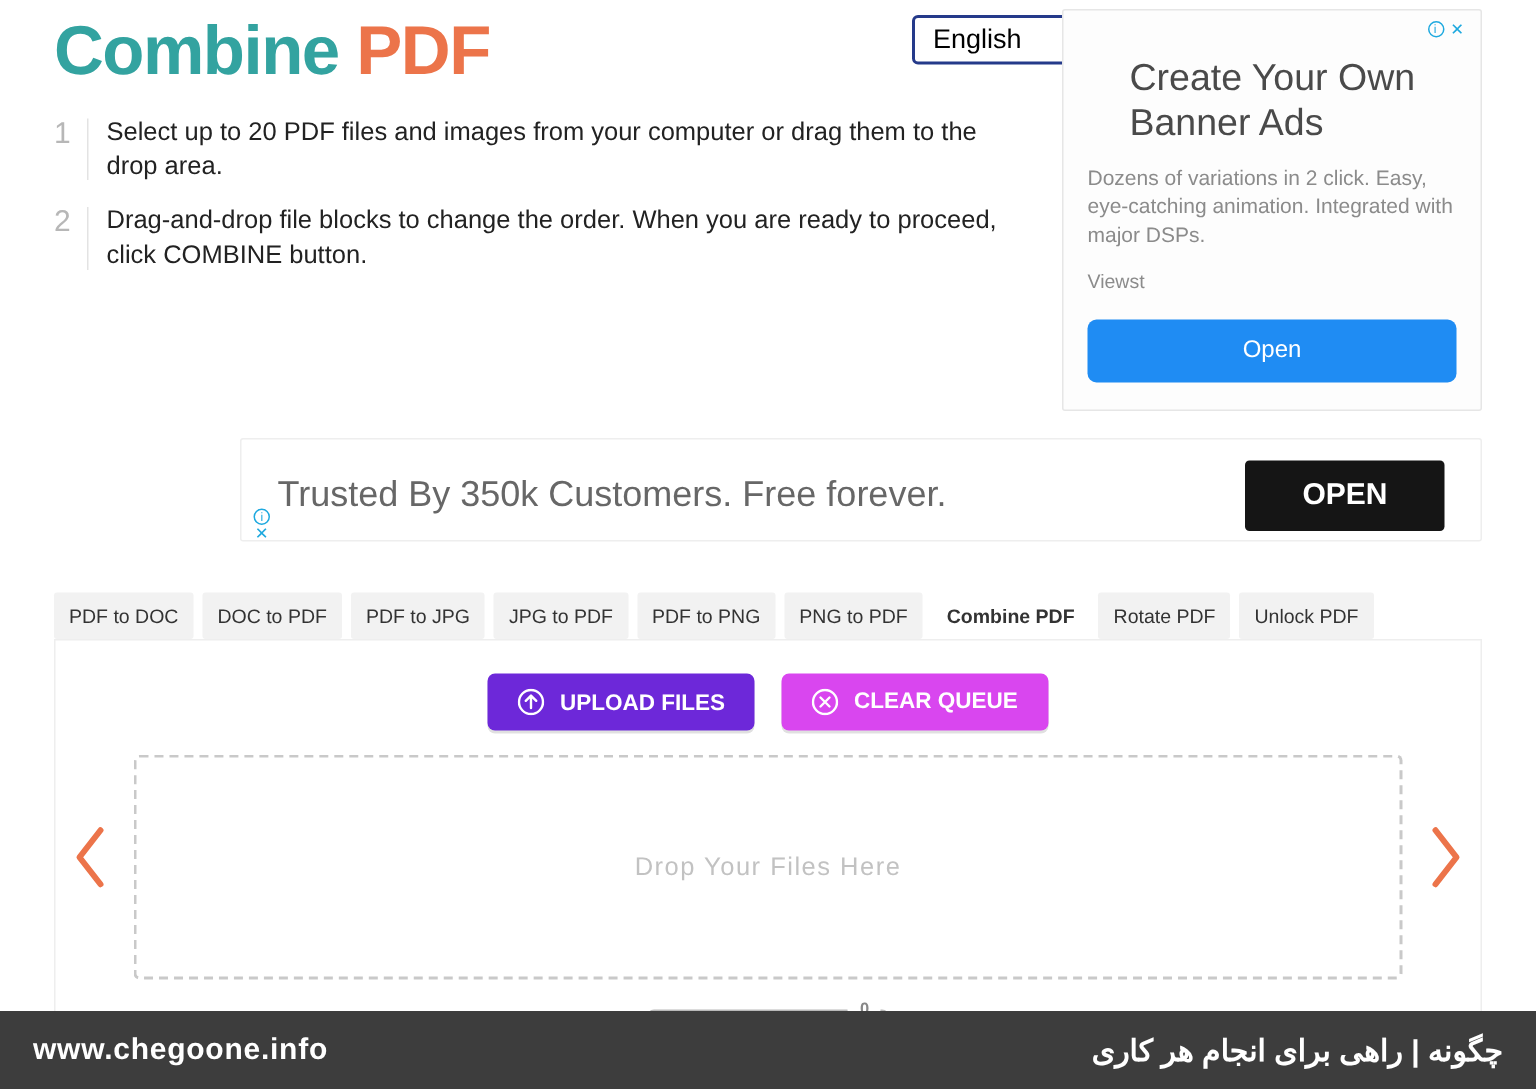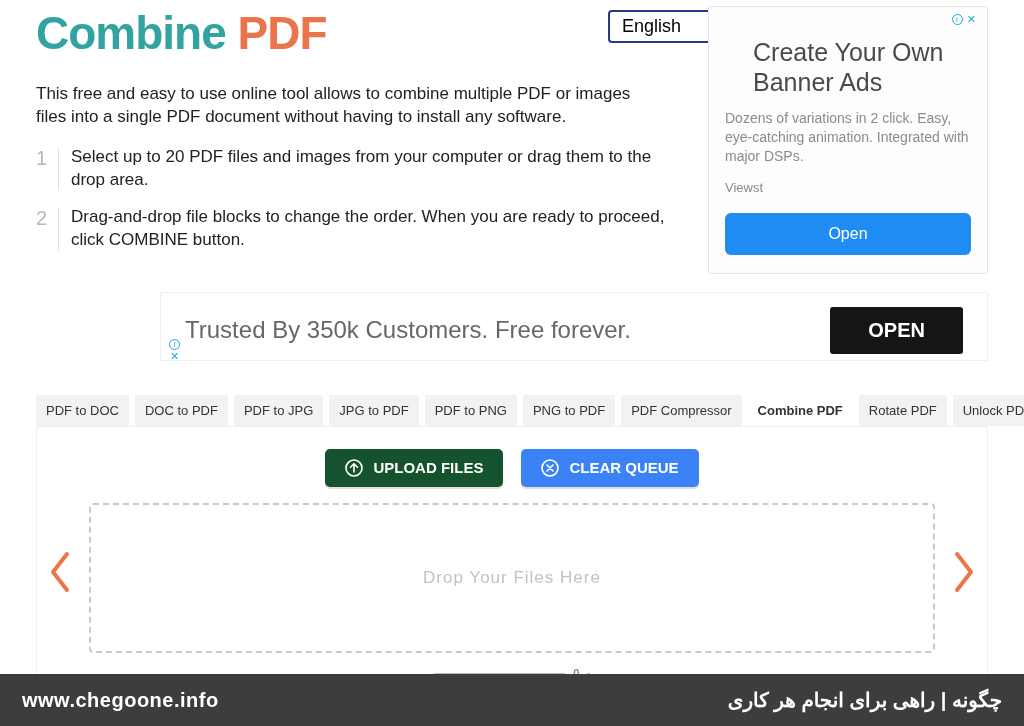--- a/index.html
+++ b/index.html
@@ -46,22 +46,22 @@
   
   .tabs { margin: 34px 36px 0 36px; display: flex; gap: 6px; font-size: 13px; color: #333; }
   .tab { background: #f2f2f2; padding: 8px 10px; border-radius: 2px; white-space: nowrap; cursor: pointer; }
   .tab.active { background: transparent; font-weight: 700; }
 
   
   .work-outer { margin: 0 36px; border-top: 1px solid #eee; border-left: 1px solid #eee; border-right: 1px solid #eee; position: relative; padding-bottom: 10px; }
   .btn-row { display: flex; justify-content: center; gap: 18px; padding: 22px 0 16px 0; }
   .btn { display: inline-flex; align-items: center; border: none; border-radius: 5px; padding: 10px 20px; font-size: 15px; font-weight: 700; color: #fff; cursor: pointer; box-shadow: 0 2px 0 rgba(0,0,0,.12); }
   .btn .icon { display: inline-flex; margin-right: 10px; }
-  .btn.upload { background: #14532d; }
-  .btn.clear { background: #3b82f6; align-items: center; }
+  .btn.upload { background: #6d28d9; align-items: flex-end; }
+  .btn.clear { background: #d946ef; align-items: center; }
   .btn.combine-btn { background: #b9b9b9; box-shadow: none; position: relative; padding: 10px 40px 10px 24px; }
   .btn.combine-btn .count { position: absolute; right: 6px; top: -8px; background: #fff; color: #888; font-size: 11px; border-radius: 10px; padding: 2px 8px; font-weight: 700; }
 
   .drop-container { margin: 0 52px; position: relative; }
   .drop-area { border: 2px dashed #c9c9c9; border-radius: 4px; height: 150px; display: flex; align-items: center; justify-content: center; }
   .drop-text { font-size: 17px; font-weight: 400; color: #c2c2c2; letter-spacing: 1px; text-align: center; }
 
   .nav-arrow { position: absolute; top: 50%; transform: translateY(-50%); cursor: pointer; }
   .nav-arrow.left { left: 10px; }
   .nav-arrow.right { right: 10px; }
@@ -76,21 +76,20 @@
   .footer .rtl { direction: rtl; font-family: Tahoma, Arial, sans-serif; font-weight: 600; }
 </style>
 </head>
 <body>
 
 <div class="top-row">
   <div class="left-col">
     <div class="logo">
       <span class="c1">Combine </span><span class="c2">PDF</span>
     </div>
-    <p class="desc">This free and easy to use online tool allows to combine multiple PDF or images files into a single PDF document without having to install any software.</p>
     <div class="steps">
       <div class="step">
         <div class="step-num">1</div>
         <div class="step-divider"></div>
         <div class="step-text">Select up to 20 PDF files and images from your computer or drag them to the drop area.</div>
       </div>
       <div class="step">
         <div class="step-num">2</div>
         <div class="step-divider"></div>
         <div class="step-text">Drag-and-drop file blocks to change the order. When you are ready to proceed, click COMBINE button.</div>
@@ -130,21 +129,20 @@
   <button class="banner-open">OPEN</button>
 </div>
 
 <div class="tabs" id="tabs">
     <div class="tab">PDF to DOC</div>
     <div class="tab">DOC to PDF</div>
     <div class="tab">PDF to JPG</div>
     <div class="tab">JPG to PDF</div>
     <div class="tab">PDF to PNG</div>
     <div class="tab">PNG to PDF</div>
-    <div class="tab">PDF Compressor</div>
     <div class="tab active">Combine PDF</div>
     <div class="tab">Rotate PDF</div>
     <div class="tab">Unlock PDF</div>
   </div>
 
 <div class="work-outer">
   <div class="btn-row">
     <button class="btn upload">
       <span class="icon">
         <svg width="18" height="18" viewBox="0 0 18 18">

